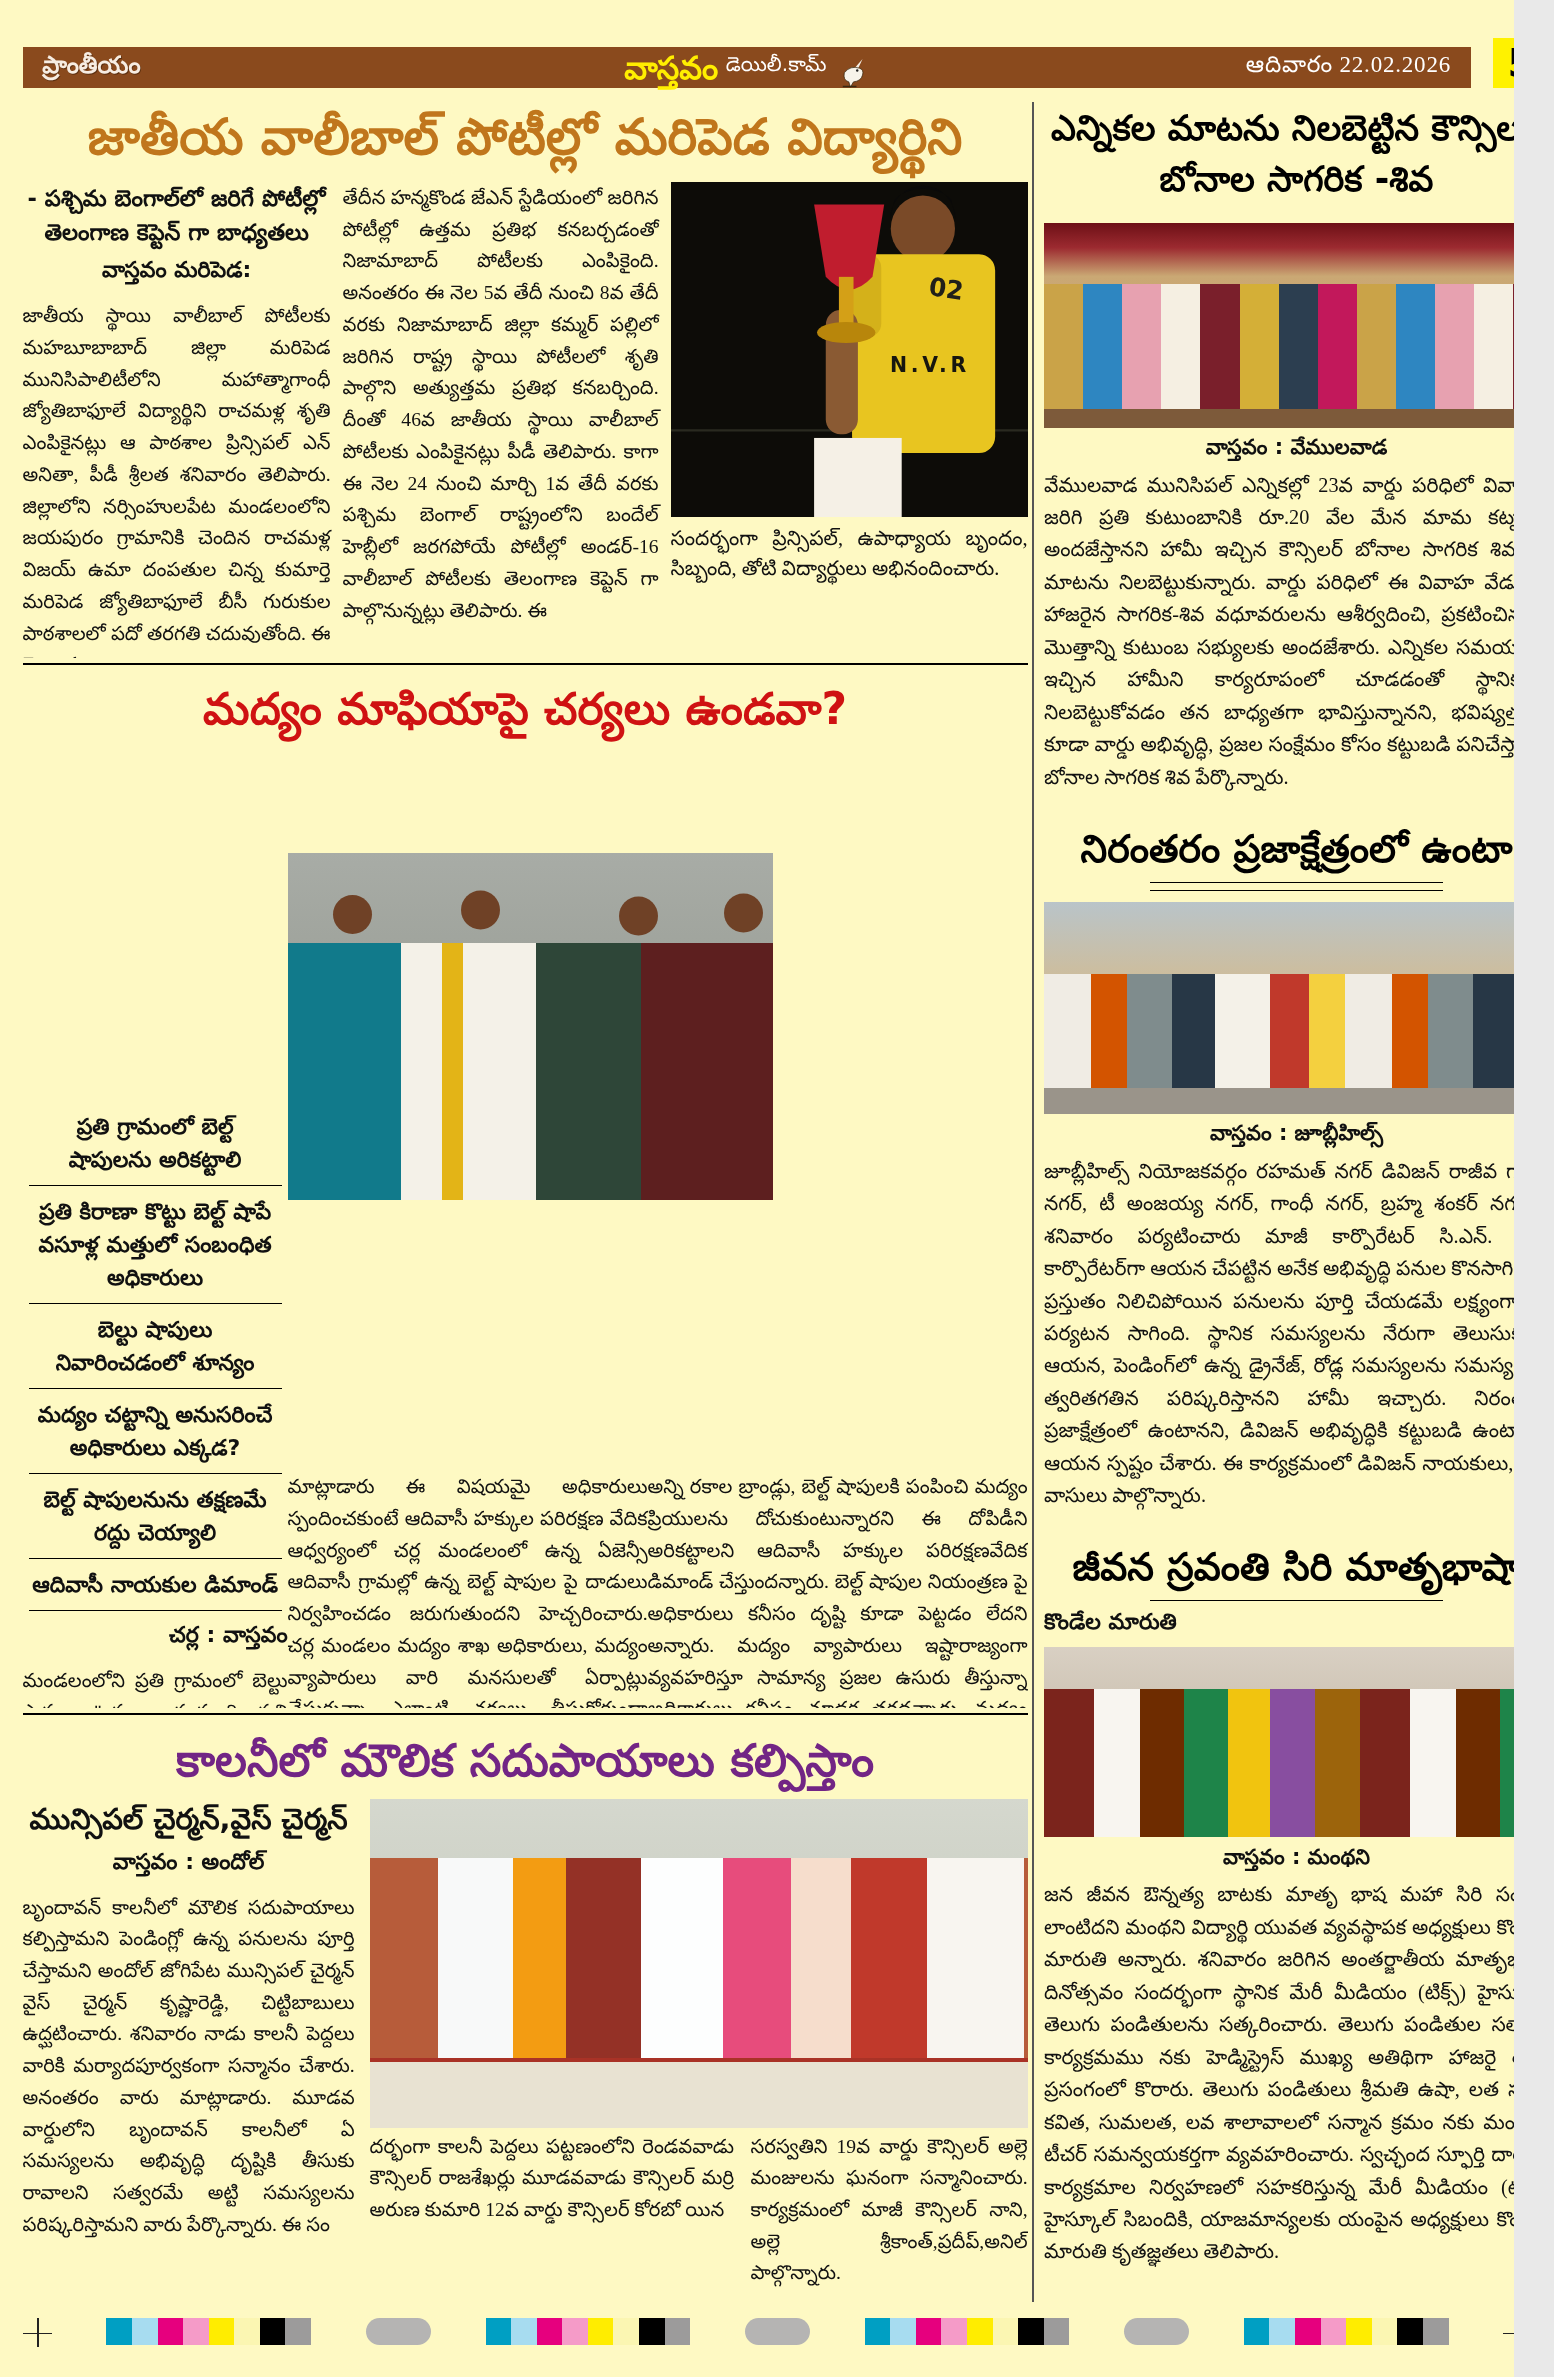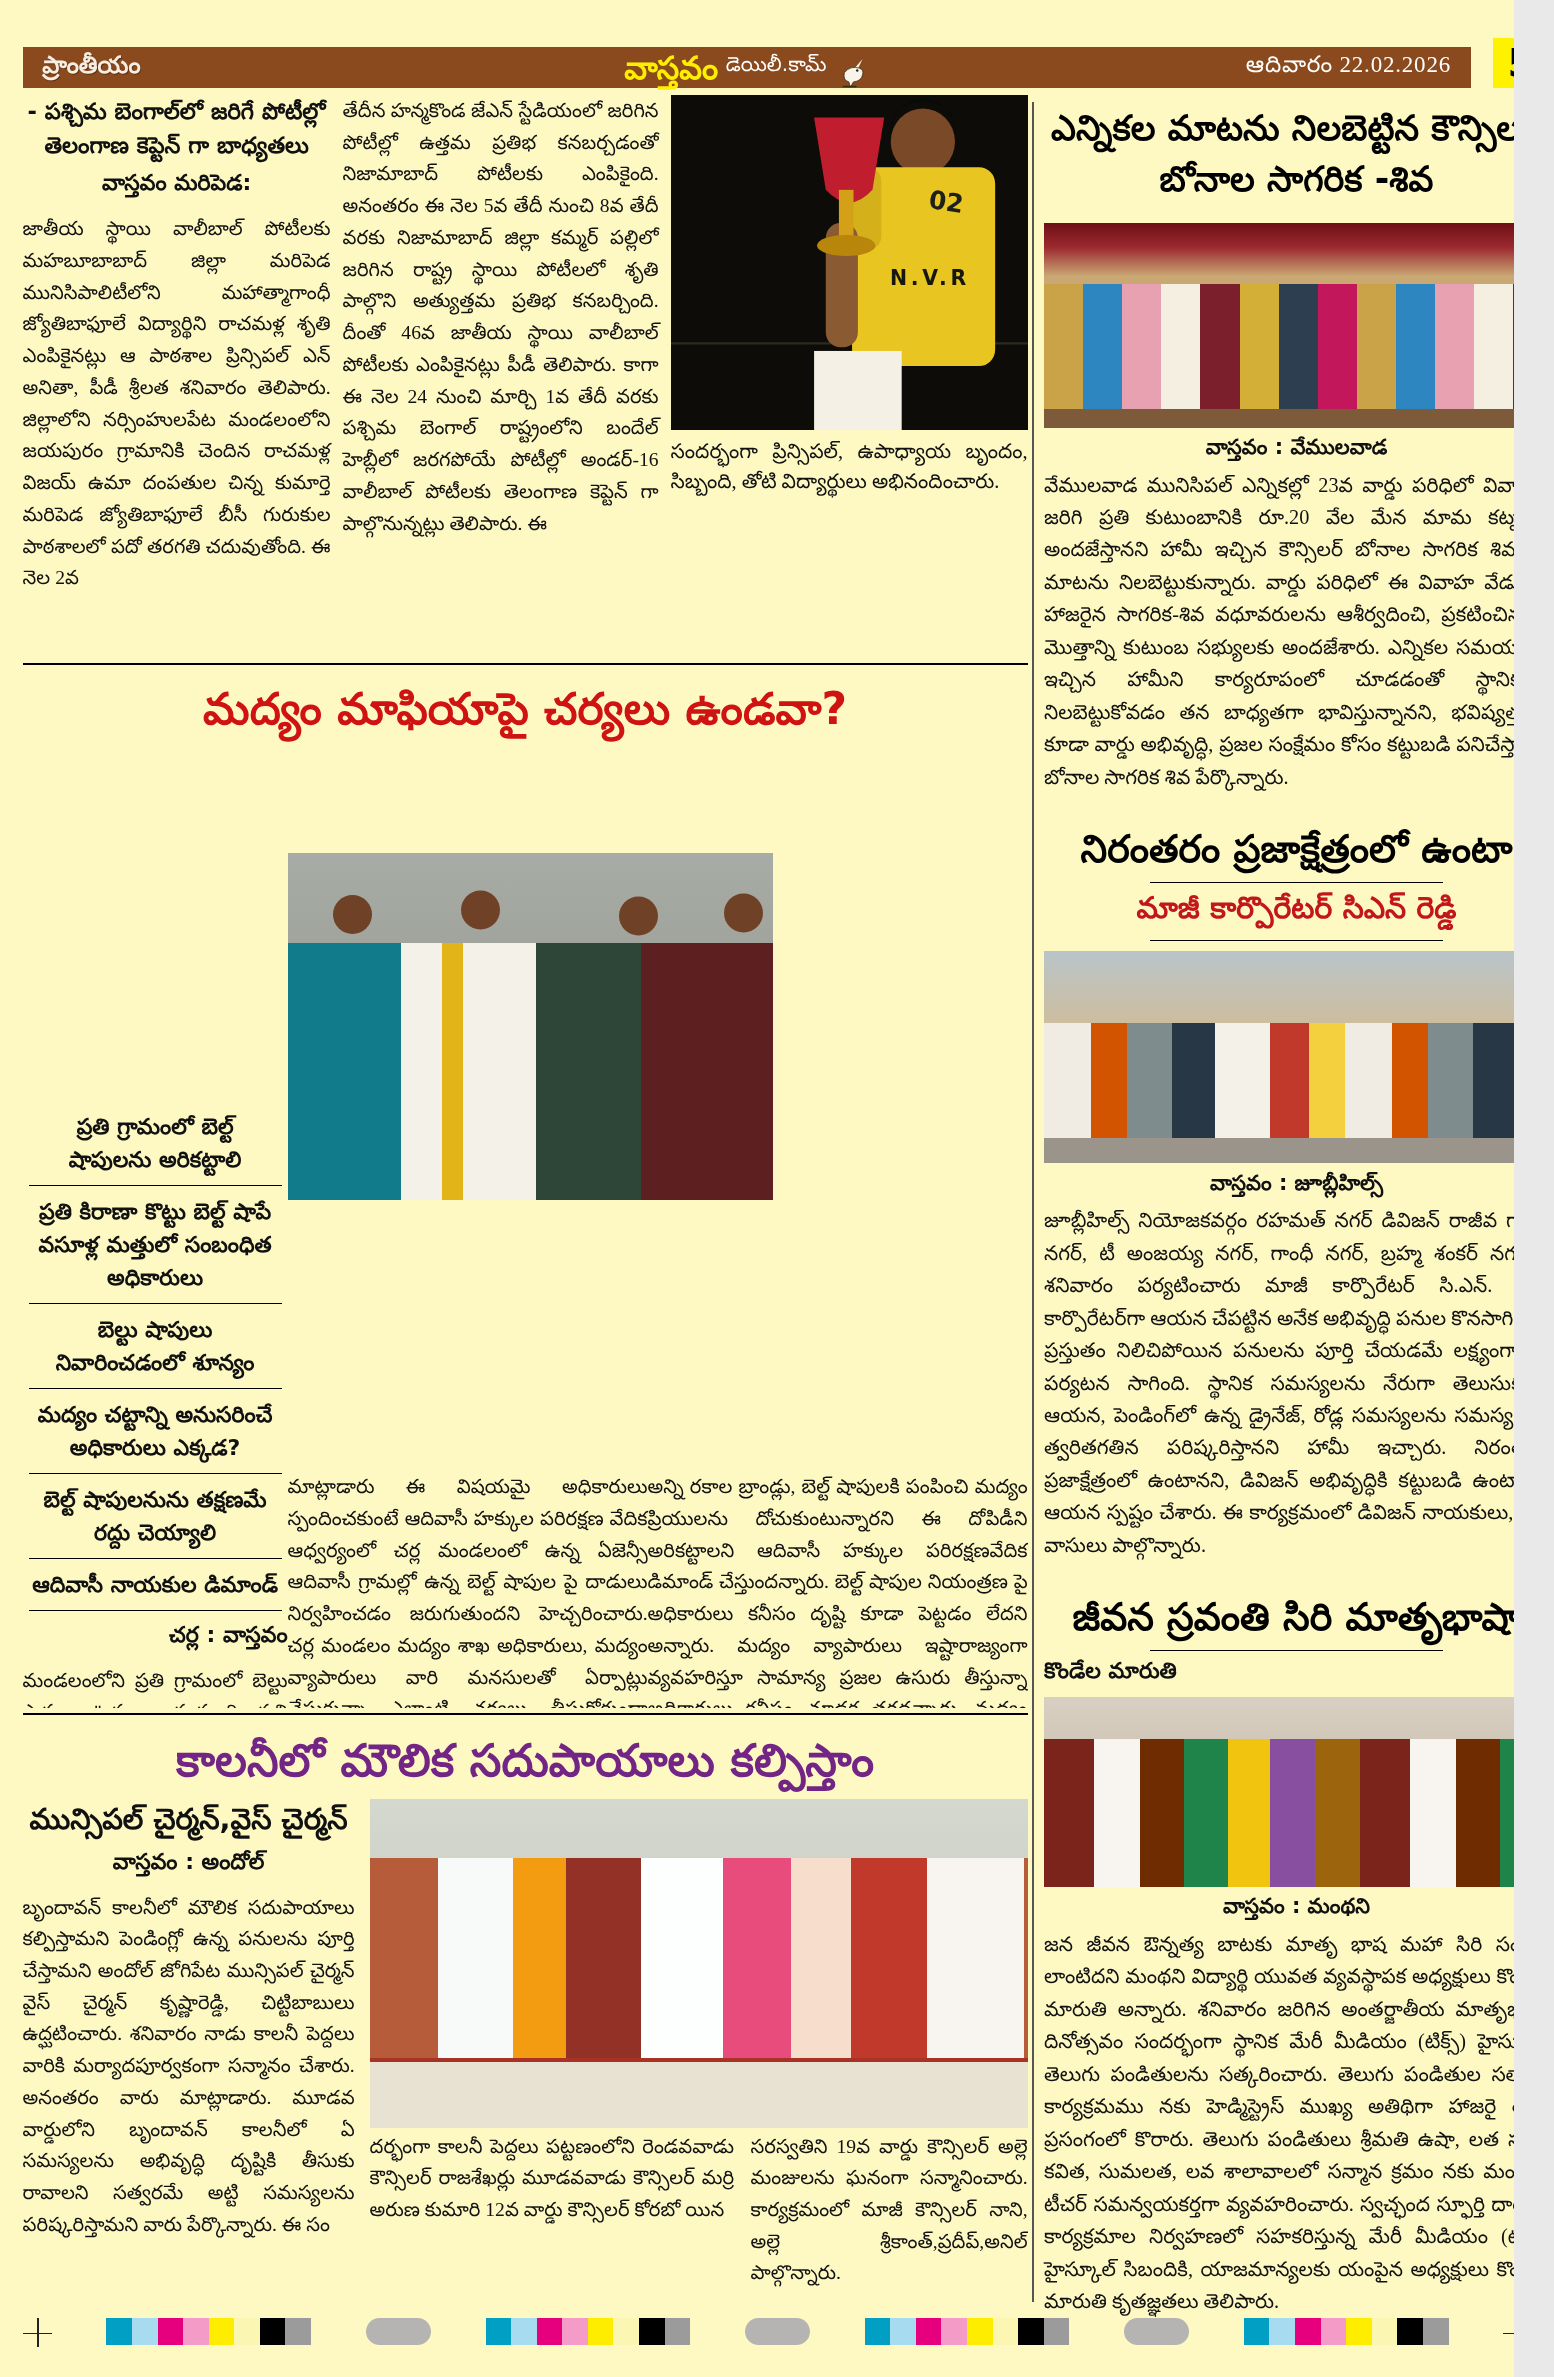--- a/index.html
+++ b/index.html
@@ -87,20 +87,21 @@
         <path d="M12 40 h18" stroke="#3a2a12" stroke-width="2"></path>
       </svg>
     </div>
     <span class="m-date">ఆదివారం 22.02.2026</span>
   </div>
   <div class="pagenum">5</div>
 
   <div class="main-left">
 
     <section class="vb">
+      <h1 class="hl hl-orange">జాతీయ వాలీబాల్ పోటీల్లో మరిపెడ విద్యార్థిని</h1>
       <div class="vb-grid">
         <div>
           <p class="lead">- పశ్చిమ బెంగాల్‌లో జరిగే పోటీల్లో తెలంగాణ కెప్టెన్ గా బాధ్యతలు</p>
           <p class="dateline">వాస్తవం మరిపెడ:</p>
           <p class="bodytxt">జాతీయ స్థాయి వాలీబాల్ పోటీలకు మహబూబాబాద్ జిల్లా మరిపెడ మునిసిపాలిటీలోని మహాత్మాగాంధీ జ్యోతిబాఫూలే విద్యార్థిని రాచమళ్ల శృతి ఎంపికైనట్లు ఆ పాఠశాల ప్రిన్సిపల్ ఎన్ అనితా, పీడీ శ్రీలత శనివారం తెలిపారు. జిల్లాలోని నర్సింహులపేట మండలంలోని జయపురం గ్రామానికి చెందిన రాచమళ్ల విజయ్ ఉమా దంపతుల చిన్న కుమార్తె మరిపెడ జ్యోతిబాఫూలే బీసీ గురుకుల పాఠశాలలో పదో తరగతి చదువుతోంది. ఈ నెల 2వ</p>
         </div>
         <div>
           <p class="bodytxt">తేదీన హన్మకొండ జేఎన్ స్టేడియంలో జరిగిన పోటీల్లో ఉత్తమ ప్రతిభ కనబర్చడంతో నిజామాబాద్ పోటీలకు ఎంపికైంది. అనంతరం ఈ నెల 5వ తేదీ నుంచి 8వ తేదీ వరకు నిజామాబాద్ జిల్లా కమ్మర్ పల్లిలో జరిగిన రాష్ట్ర స్థాయి పోటీలలో శృతి పాల్గొని అత్యుత్తమ ప్రతిభ కనబర్చింది. దీంతో 46వ జాతీయ స్థాయి వాలీబాల్ పోటీలకు ఎంపికైనట్లు పీడీ తెలిపారు. కాగా ఈ నెల 24 నుంచి మార్చి 1వ తేదీ వరకు పశ్చిమ బెంగాల్ రాష్ట్రంలోని బందేల్ హెబ్లీలో జరగపోయే పోటీల్లో అండర్-16 వాలీబాల్ పోటీలకు తెలంగాణ కెప్టెన్ గా పాల్గొనున్నట్లు తెలిపారు. ఈ</p>
         </div>
         <div>
@@ -196,21 +197,20 @@
              background:repeating-linear-gradient(90deg,#caa348 0 39px,#2e86c1 39px 78px,#e7a1b0 78px 117px,#f5efe2 117px 156px,#7a1f2b 156px 196px,#d4af37 196px 235px,#2c3e50 235px 274px,#c2185b 274px 313px);"></div>
         <div style="position:absolute;left:0;right:0;bottom:0;height:9%;background:#7d5a3a;"></div>
       </div>
       <p class="caption-c">వాస్తవం : వేములవాడ</p>
       <p class="railtxt">వేములవాడ మునిసిపల్ ఎన్నికల్లో 23వ వార్డు పరిధిలో వివాహం జరిగి ప్రతి కుటుంబానికి రూ.20 వేల మేన మామ కట్నంగా అందజేస్తానని హామీ ఇచ్చిన కౌన్సిలర్ బోనాల సాగరిక శివ, ఆ మాటను నిలబెట్టుకున్నారు. వార్డు పరిధిలో ఈ వివాహ వేడుకకు హాజరైన సాగరిక-శివ వధూవరులను ఆశీర్వదించి, ప్రకటించిన ఆ మొత్తాన్ని కుటుంబ సభ్యులకు అందజేశారు. ఎన్నికల సమయంలో ఇచ్చిన హామీని కార్యరూపంలో చూడడంతో స్థానికులు నిలబెట్టుకోవడం తన బాధ్యతగా భావిస్తున్నానని, భవిష్యత్తులో కూడా వార్డు అభివృద్ధి, ప్రజల సంక్షేమం కోసం కట్టుబడి పనిచేస్తానని బోనాల సాగరిక శివ పేర్కొన్నారు.</p>
     </section>
 
     <section class="rail-section">
       <h2 class="hl hl-rail-sm">నిరంతరం ప్రజాక్షేత్రంలో ఉంటా</h2>
       <hr class="subrule">
-      <p class="sub-red">మాజీ కార్పొరేటర్ సిఎన్ రెడ్డి</p>
       <hr class="subrule">
       <div class="photo" style="height:212px;margin-top:10.5px;
            background:linear-gradient(180deg,#b9c4c9 0%,#cdbd9d 35%,#b7b2a8 70%,#9f998e 100%);">
         <div class="strip" style="top:34%;bottom:0;
              background:repeating-linear-gradient(90deg,#f0ece4 0 47px,#d35400 47px 83px,#7f8c8d 83px 128px,#273746 128px 171px,#f4f1e8 171px 226px,#c0392b 226px 265px,#f4d03f 265px 301px);"></div>
         <div style="position:absolute;left:0;right:0;bottom:0;height:12%;background:#9a948a;"></div>
       </div>
       <p class="caption-c">వాస్తవం : జూబ్లీహిల్స్</p>
       <p class="railtxt">జూబ్లీహిల్స్ నియోజకవర్గం రహమత్ నగర్ డివిజన్ రాజీవ గాంధీ నగర్, టీ అంజయ్య నగర్, గాంధీ నగర్, బ్రహ్మ శంకర్ నగర్‌లో శనివారం పర్యటించారు మాజీ కార్పొరేటర్ సి.ఎన్. రెడ్డి. కార్పొరేటర్‌గా ఆయన చేపట్టిన అనేక అభివృద్ధి పనుల కొనసాగింపు, ప్రస్తుతం నిలిచిపోయిన పనులను పూర్తి చేయడమే లక్ష్యంగా ఈ పర్యటన సాగింది. స్థానిక సమస్యలను నేరుగా తెలుసుకున్న ఆయన, పెండింగ్‌లో ఉన్న డ్రైనేజ్, రోడ్ల సమస్యలను సమస్యలను త్వరితగతిన పరిష్కరిస్తానని హామీ ఇచ్చారు. నిరంతరం ప్రజాక్షేత్రంలో ఉంటానని, డివిజన్ అభివృద్ధికి కట్టుబడి ఉంటానని ఆయన స్పష్టం చేశారు. ఈ కార్యక్రమంలో డివిజన్ నాయకులు, బస్తీ వాసులు పాల్గొన్నారు.</p>
     </section>

